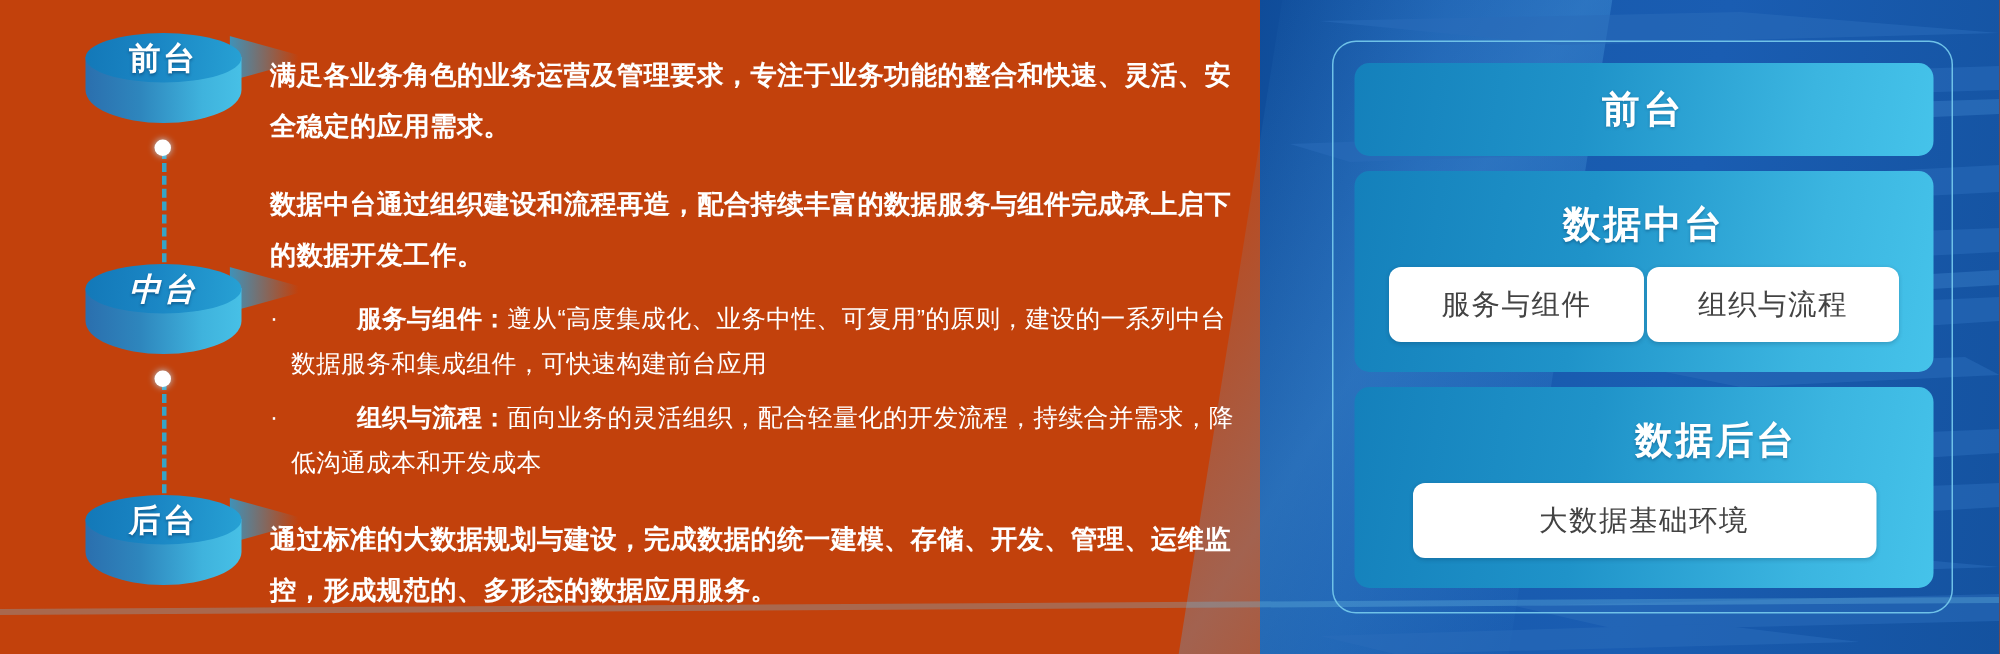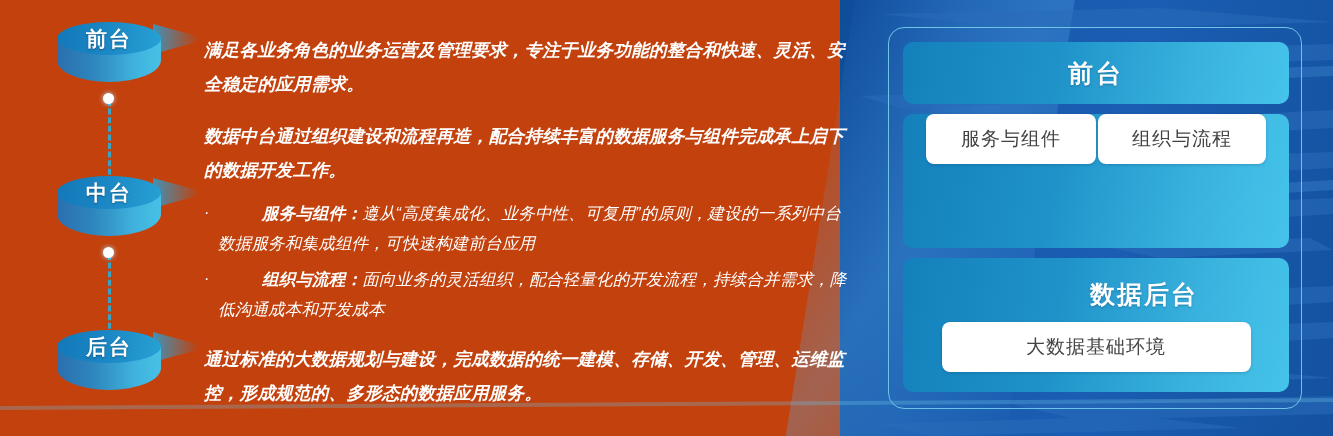--- a/index.html
+++ b/index.html
@@ -46,21 +46,21 @@
     clip-path:polygon(0 0,100% 42%,100% 58%,0 100%);
   }
   .node-dot{
     position:absolute;width:11px;height:11px;border-radius:50%;
     background:#ffffff;box-shadow:0 0 5px rgba(180,230,255,.9);
   }
   .dash-line{
     position:absolute;width:0;border-left:3px dashed #36a4c6;
   }
   
-  .textcol{position:absolute;left:204px;top:0;width:650px;height:388px;color:#ffffff;font-style:italic;}
+  .textcol{position:absolute;left:180px;top:0;width:650px;height:388px;color:#ffffff;}
   .para{
     position:absolute;font-size:17.5px;line-height:34px;color:#ffffff;
     letter-spacing:.3px;font-weight:bold;width:650px;
   }
   .bullets{position:absolute;left:0;width:650px;}
   .bullet{display:flex;margin-bottom:6px;}
   .bullet .dot{
     width:14px;flex:0 0 14px;color:#ffffff;font-size:16px;line-height:30px;text-align:left;
   }
   .bullet .btext{
@@ -127,21 +127,21 @@
   <div class="dash-line" style="left:108px;top:254px;height:92px;"></div>
 
   <div class="stage" style="left:57px;top:22px;">
     <div class="cyl-wing"></div>
     <div class="cyl-body"></div>
     <div class="cyl-top"></div>
     <div class="cyl-label">前台</div>
   </div>
   <div class="node-dot" style="left:103px;top:93px;"></div>
 
-  <div class="stage" style="left:57px;top:176px;">
+  <div class="stage" style="left:57px;top:176px;font-style:italic;">
     <div class="cyl-wing"></div>
     <div class="cyl-body"></div>
     <div class="cyl-top"></div>
     <div class="cyl-label">中台</div>
   </div>
   <div class="node-dot" style="left:103px;top:247px;"></div>
 
   <div class="stage" style="left:57px;top:330px;text-decoration:underline;">
     <div class="cyl-wing"></div>
     <div class="cyl-body"></div>
@@ -176,20 +176,21 @@
     <div class="para" style="top:342px;">通过标准的大数据规划与建设，完成数据的统一建模、存储、开发、管理、运维监控，形成规范的、多形态的数据应用服务。</div>
   </div>
 
   <div class="panel">
 
     <div class="card" style="top:14px;height:62px;">
       <div class="card-title" style="font-size:25px;line-height:62px;letter-spacing:3px;">前台</div>
     </div>
 
     <div class="card" style="top:86px;height:134px;">
+      <div class="card-title" style="font-size:25px;line-height:56px;padding-top:8px;letter-spacing:2px;">数据中台</div>
       <div class="chip-row">
         <div class="chip" style="width:170px;height:50px;">服务与组件</div>
         <div class="chip" style="width:168px;height:50px;">组织与流程</div>
       </div>
     </div>
 
     <div class="card" style="top:230px;height:134px;">
       <div class="card-title" style="font-size:25px;line-height:56px;padding-top:8px;letter-spacing:2px;padding-left:48px;">数据后台</div>
       <div class="chip-row">
         <div class="chip" style="width:309px;height:50px;">大数据基础环境</div>

